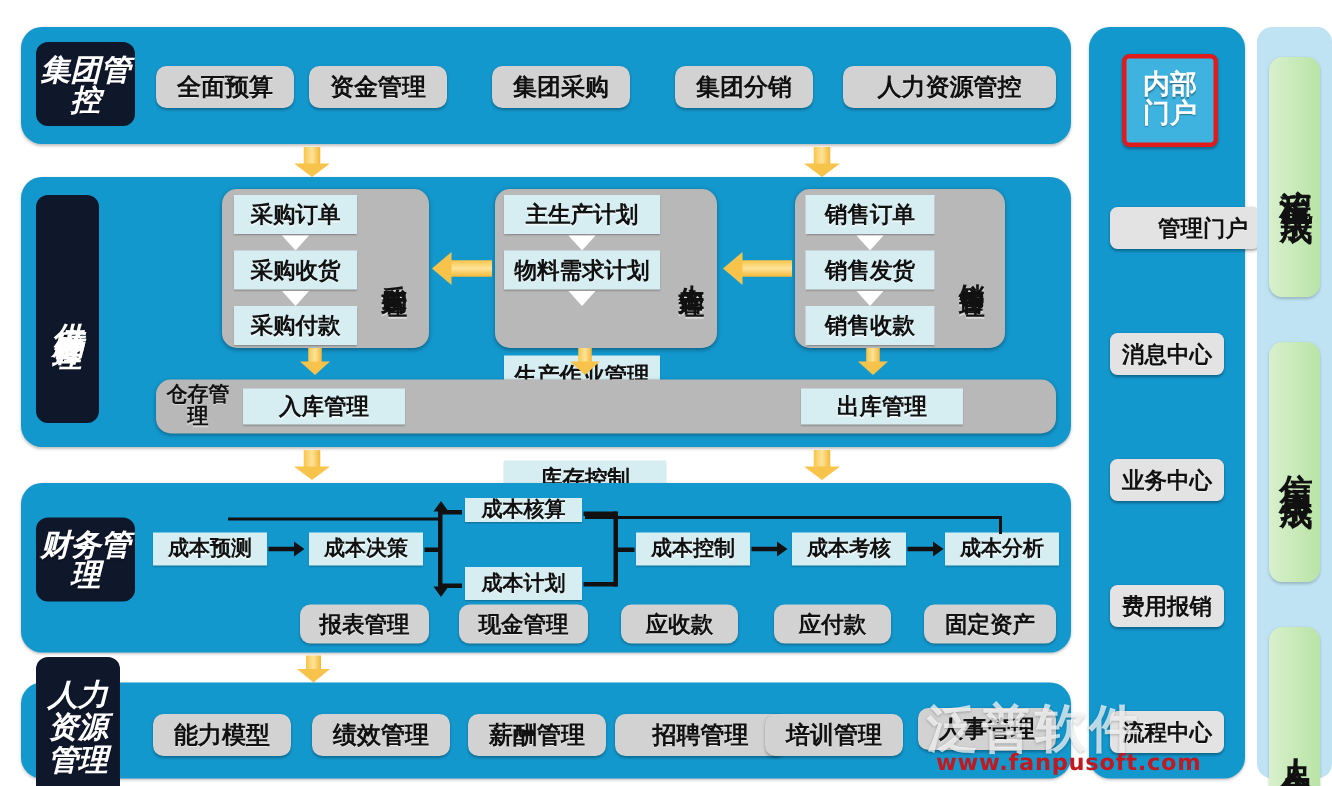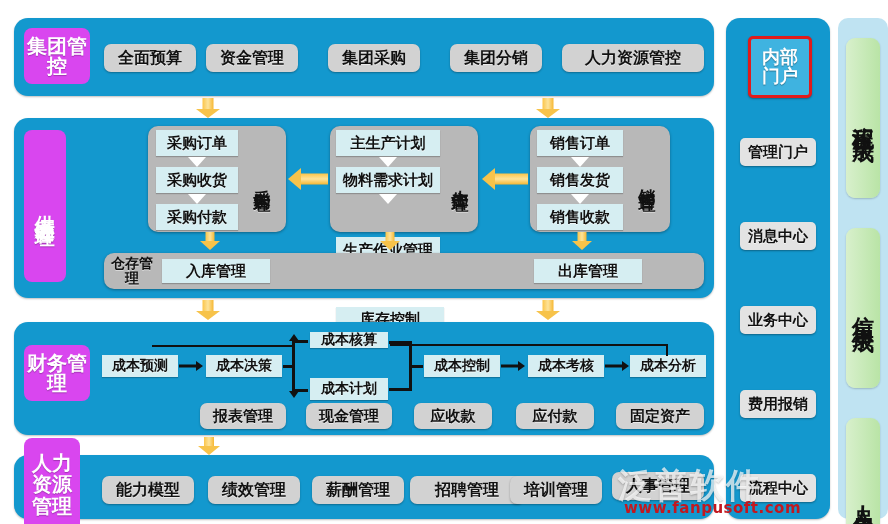--- a/index.html
+++ b/index.html
@@ -3,24 +3,24 @@
 <meta charset="utf-8">
 <style>
   html,body{margin:0;padding:0;background:#ffffff;}
   body{width:888px;height:524px;overflow:hidden;
        font-family:"DejaVu Sans","Liberation Sans",sans-serif;}
   #stage{position:relative;width:888px;height:524px;}
 
   
   .panel{position:absolute;background:#1398ce;border-radius:14px;
          box-shadow:0 1px 2px rgba(0,0,0,.25);}
-  .rowlabel{position:absolute;background:#d946ef;border-radius:8px;
+  .rowlabel{position:absolute;background:#0f172a;border-radius:8px;
             color:#ffffff;font-weight:bold;text-align:center;
             display:flex;align-items:center;justify-content:center;
-            text-shadow:0 1px 1px rgba(0,0,0,.25);line-height:1.02;}
+            text-shadow:0 1px 1px rgba(0,0,0,.25);line-height:1.02;font-style:italic;}
 
   
   .chip{position:absolute;background:#d2d2d2;border-radius:7px;
         color:#111;display:flex;align-items:center;justify-content:center;
         font-weight:bold;box-shadow:0 1px 2px rgba(0,0,0,.3);
         text-shadow:0 1px 0 rgba(255,255,255,.55);white-space:nowrap;}
 
   
   .lbox{position:absolute;background:#d6eef2;color:#111;
         display:flex;align-items:center;justify-content:center;
@@ -257,21 +257,21 @@
   <div class="chip" style="left:410px;top:476px;width:114px;height:28px;font-size:16px;">招聘管理</div>
   <div class="chip" style="left:510px;top:476px;width:92px;height:28px;font-size:16px;">培训管理</div>
   <div class="chip" style="left:612px;top:472px;width:92px;height:28px;font-size:16px;">人事管理</div>
 
   <div class="panel" style="left:726px;top:18px;width:104px;height:501px;"></div>
 
   <div class="portalchip active" style="left:748px;top:36px;width:58px;height:56px;font-size:18px;">
     <span>内部</span>
     <span>门户</span>
   </div>
-  <div class="portalchip" style="left:740px;top:138px;width:76px;height:28px;font-size:15px;">管理门户</div>
+  <div class="portalchip" style="left:740px;top:138px;width:76px;height:28px;font-size:15px;padding-left:24px;">管理门户</div>
   <div class="portalchip" style="left:740px;top:222px;width:76px;height:28px;font-size:15px;">消息中心</div>
   <div class="portalchip" style="left:740px;top:306px;width:76px;height:28px;font-size:15px;">业务中心</div>
   <div class="portalchip" style="left:740px;top:390px;width:76px;height:28px;font-size:15px;">费用报销</div>
   <div class="portalchip" style="left:740px;top:474px;width:76px;height:28px;font-size:15px;">流程中心</div>
 
   <div class="intcol" style="left:838px;top:18px;width:50px;height:501px;"></div>
   <div class="intbox" style="left:846px;top:38px;width:34px;height:160px;font-size:22px;">流程集成</div>
   <div class="intbox" style="left:846px;top:228px;width:34px;height:160px;font-size:22px;">信息集成</div>
   <div class="intbox" style="left:846px;top:418px;width:34px;height:160px;font-size:22px;">人员集成</div>
 

